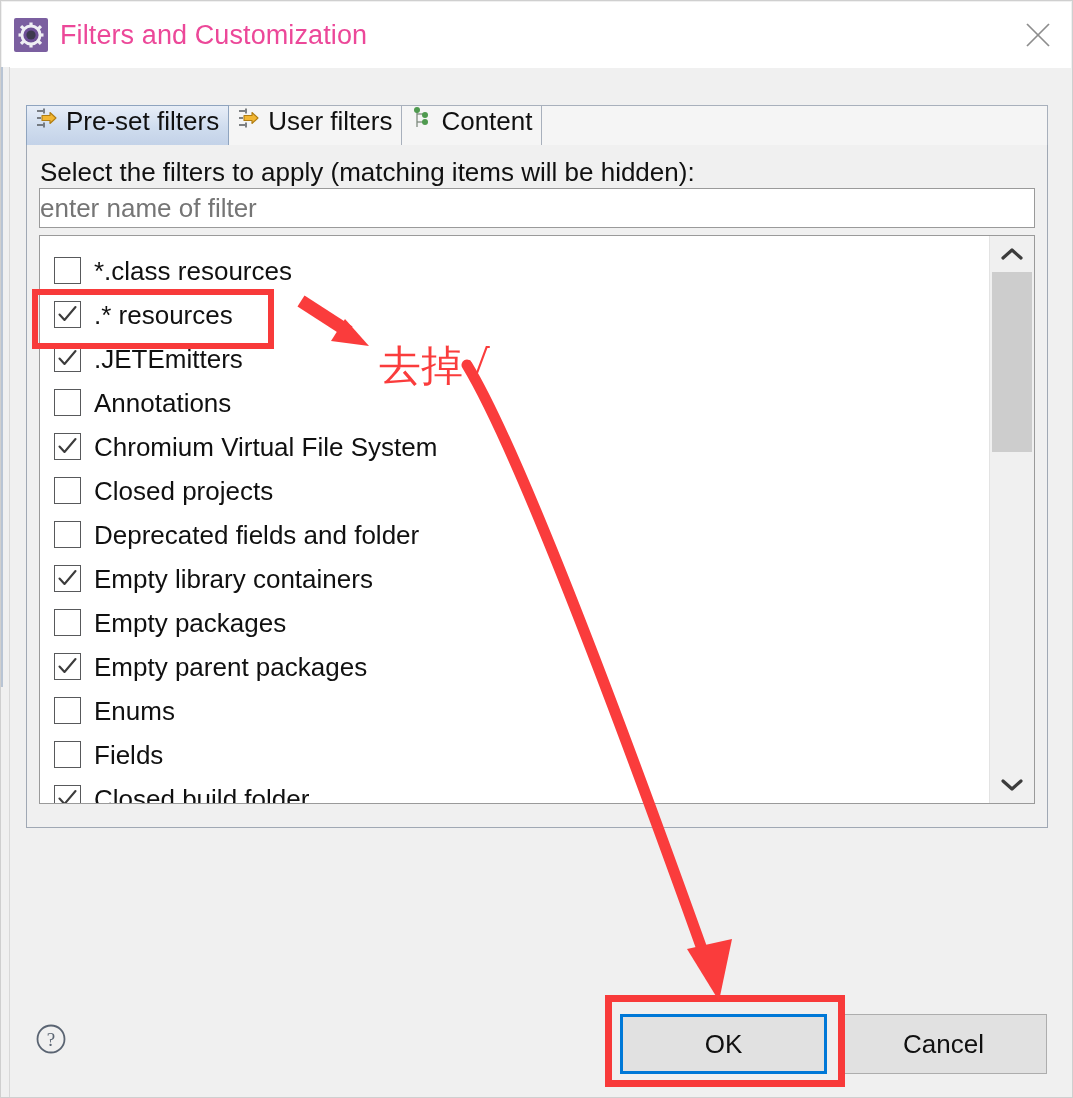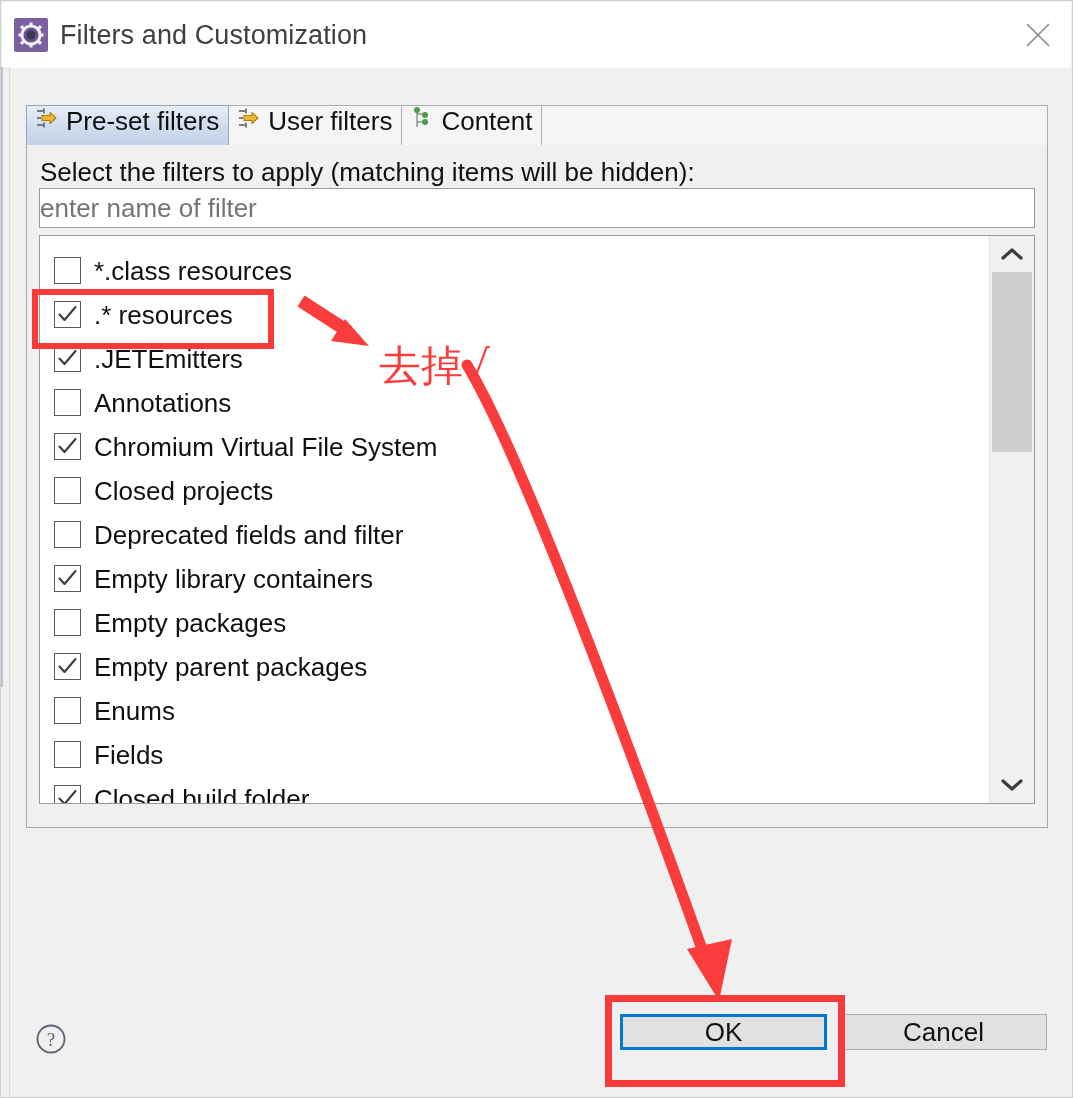--- a/index.html
+++ b/index.html
@@ -28,21 +28,21 @@
     width:34px;height:34px;margin-left:12px;margin-right:12px;
     background:#7b5fa0;
     border-radius:2px;
     position:relative;flex:0 0 auto;
   }
   #title-icon .gear{
     position:absolute;left:50%;top:50%;transform:translate(-50%,-50%);
     width:26px;height:26px;
   }
   #title-text{
-    font-size:27px;color:#404040;letter-spacing:0.1px;
+    font-size:27px;color:#ec4899;letter-spacing:0.1px;
     white-space:nowrap;
   }
   #close-btn{
     position:absolute;right:0px;top:1px;width:66px;height:64px;
     display:flex;align-items:center;justify-content:center;
     cursor:default;
   }
   #close-btn svg{display:block;}
 
   
@@ -158,21 +158,21 @@
 
   
   #help-icon{
     position:absolute;left:34px;top:1022px;width:32px;height:32px;cursor:default;
   }
   #btnrow{
     position:absolute;right:25px;top:1013px;
     display:flex;gap:13px;align-items:center;
   }
   .btn{
-    width:207px;height:36px;box-sizing:border-box;
+    width:207px;height:60px;box-sizing:border-box;
     background:#e1e1e1;border:1px solid #adadad;
     font-family:inherit;font-size:26px;color:#101010;
     display:flex;align-items:center;justify-content:center;
     cursor:default;
   }
   .btn.default{
     border:3px solid #0078d7;
     background:#e1e1e1;
   }
 
@@ -319,21 +319,21 @@
                 </svg>
               </span>
               <span class="rowlabel">Chromium Virtual File System</span>
             </div>
             <div class="row">
               <span class="cb"></span>
               <span class="rowlabel">Closed projects</span>
             </div>
             <div class="row">
               <span class="cb"></span>
-              <span class="rowlabel">Deprecated fields and filter</span>
+              <span class="rowlabel">Deprecated fields and folder</span>
             </div>
             <div class="row">
               <span class="cb">
                 <svg width="21" height="21" viewBox="0 0 21 21" xmlns="http://www.w3.org/2000/svg">
                   <polyline points="2.5,10.5 7.5,16 18.5,3" fill="none" stroke="#3c3c3c" stroke-width="2.1" stroke-linecap="round" stroke-linejoin="round"></polyline>
                 </svg>
               </span>
               <span class="rowlabel">Empty library containers</span>
             </div>
             <div class="row">

